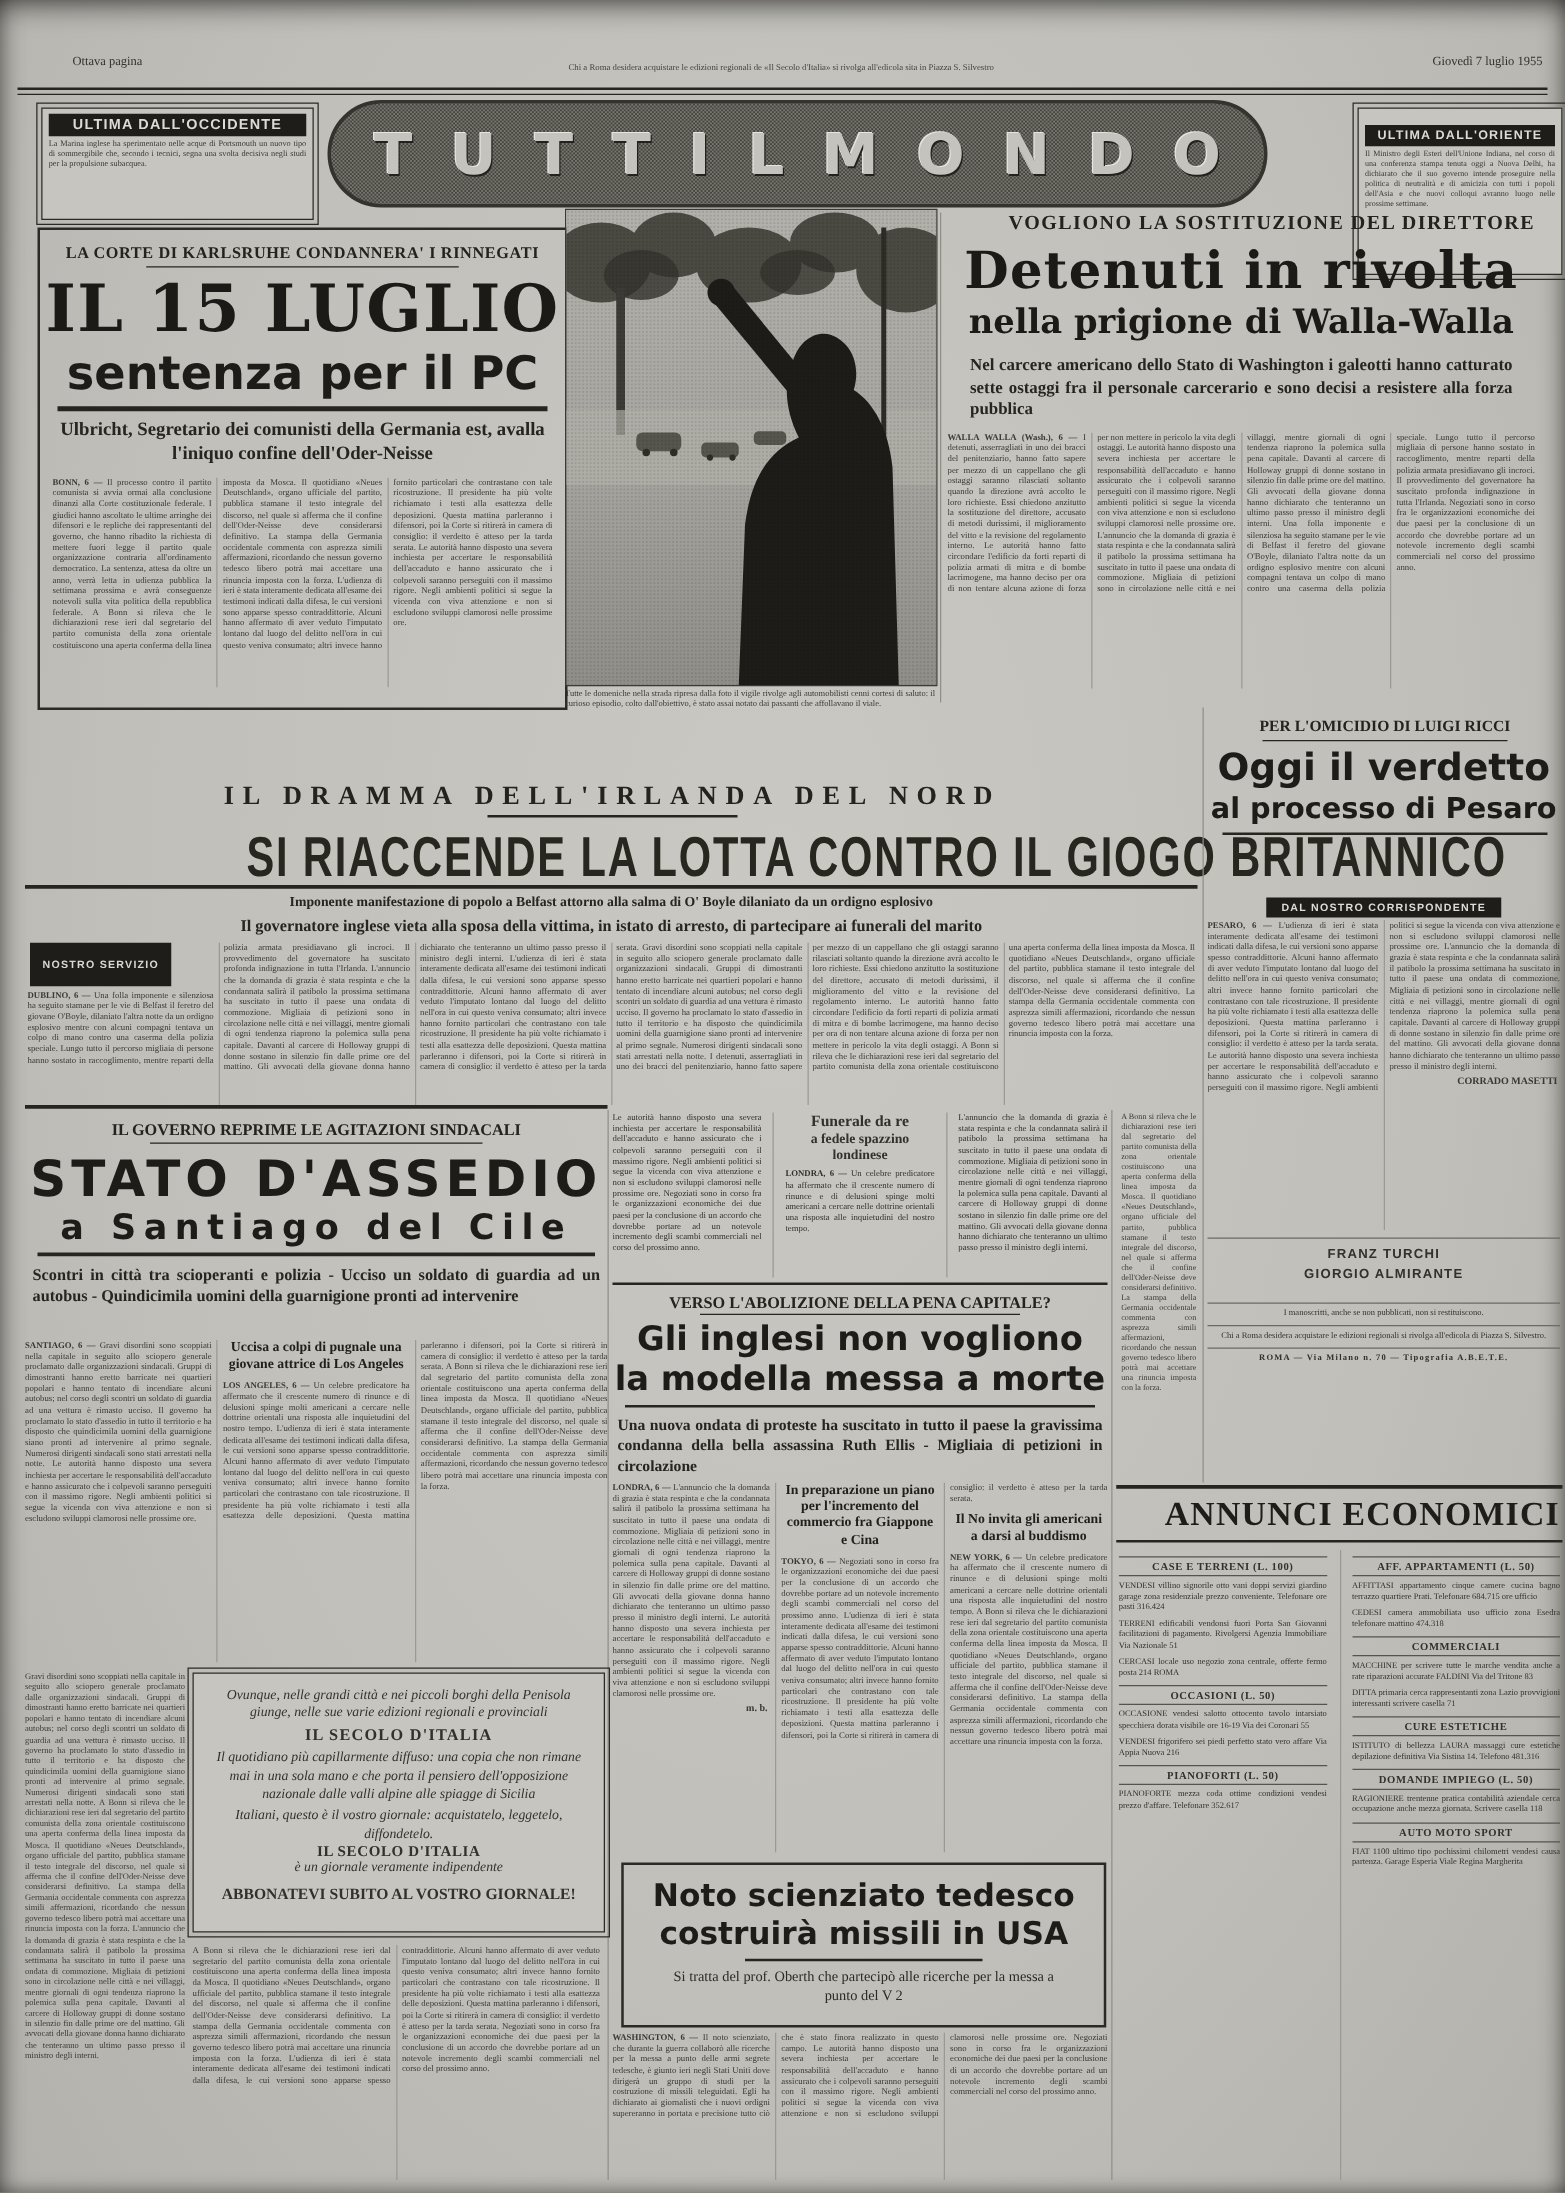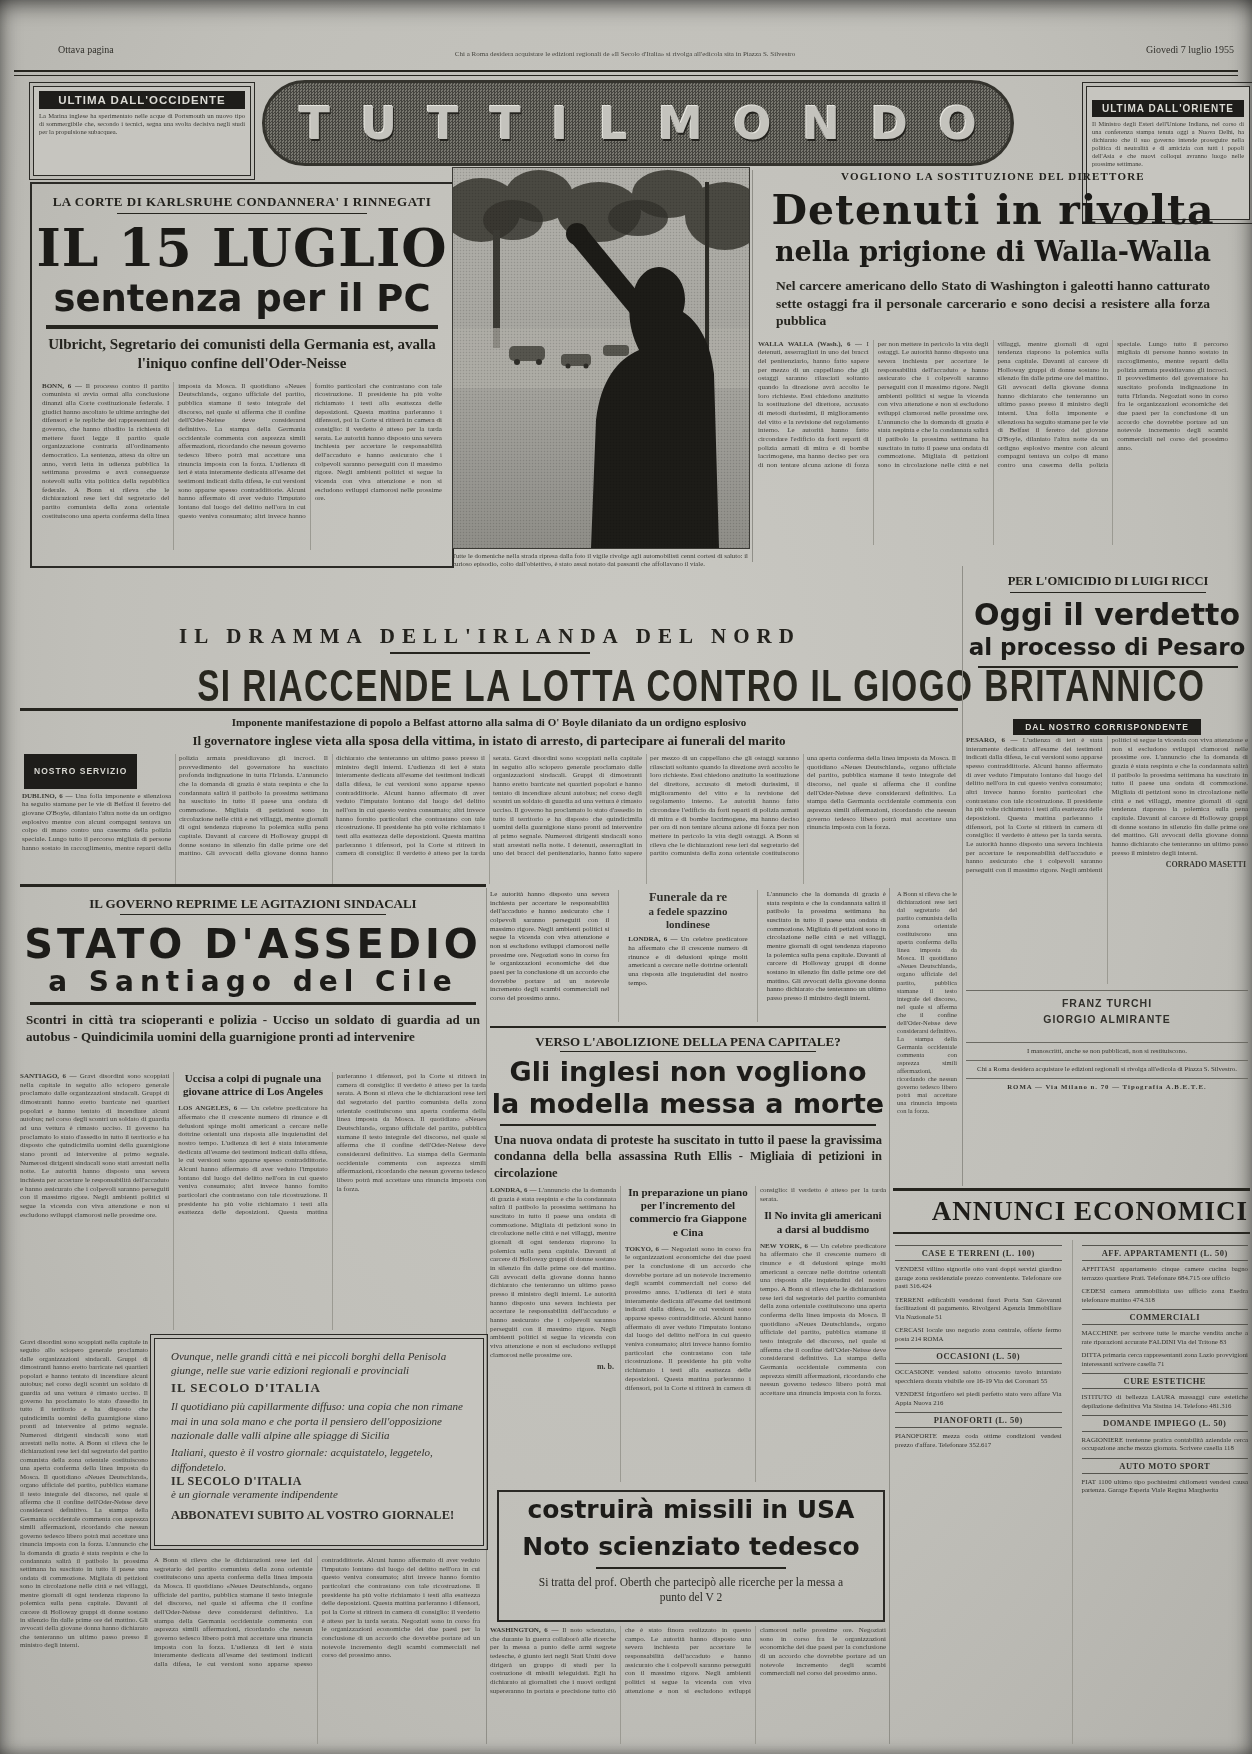--- a/index.html
+++ b/index.html
@@ -127,21 +127,21 @@
       <path d="M186,156 L118,74 L134,62 L198,140 Z" fill="#1d1c18"></path>
       <circle cx="124" cy="66" r="11" fill="#1d1c18"></circle>
       <rect width="296" height="380" fill="url(#ht)"></rect>
     </svg>
   </div>
   <div class="abs tiny" style="left:452px;top:552px;width:296px;height:34px;font-size:6.8px;">Tutte le domeniche nella strada ripresa dalla foto il vigile rivolge agli automobilisti cenni cortesi di saluto: il curioso episodio, colto dall'obiettivo, è stato assai notato dai passanti che affollavano il viale.</div>
 
   <div class="abs vrule" style="left:752px;top:170px;width:1px;height:392px;"></div>
 
   <div class="abs" style="left:758px;top:170px;width:470px;">
-    <div class="kicker" style="font-size:11px;letter-spacing:1.2px;">VOGLIONO LA SOSTITUZIONE DEL DIRETTORE</div>
+    <div class="kicker" style="font-size:16px;letter-spacing:1.2px;text-align:right;">VOGLIONO LA SOSTITUZIONE DEL DIRETTORE</div>
     <div class="h-serif" style="margin-top:8px;font-size:41px;letter-spacing:1px;">Detenuti in rivolta</div>
     <div class="h-serif" style="margin-top:7px;font-size:27px;">nella prigione di Walla-Walla</div>
     <div class="deck" style="margin-top:12px;font-size:13.5px;text-align:justify;padding:0 18px;line-height:1.3;">Nel carcere americano dello Stato di Washington i galeotti hanno catturato sette ostaggi fra il personale carcerario e sono decisi a resistere alla forza pubblica</div>
     <div class="cols" style="margin-top:10px;height:205px;column-count:4;">
       <span class="dl">WALLA WALLA (Wash.), 6 —</span>
       <span>I detenuti, asserragliati in uno dei bracci del penitenziario, hanno fatto sapere per mezzo di un cappellano che gli ostaggi saranno rilasciati soltanto quando la direzione avrà accolto le loro richieste. Essi chiedono anzitutto la sostituzione del direttore, accusato di metodi durissimi, il miglioramento del vitto e la revisione del regolamento interno. Le autorità hanno fatto circondare l'edificio da forti reparti di polizia armati di mitra e di bombe lacrimogene, ma hanno deciso per ora di non tentare alcuna azione di forza per non mettere in pericolo la vita degli ostaggi.</span>
       <span>Le autorità hanno disposto una severa inchiesta per accertare le responsabilità dell'accaduto e hanno assicurato che i colpevoli saranno perseguiti con il massimo rigore. Negli ambienti politici si segue la vicenda con viva attenzione e non si escludono sviluppi clamorosi nelle prossime ore.</span>
       <span>L'annuncio che la domanda di grazia è stata respinta e che la condannata salirà il patibolo la prossima settimana ha suscitato in tutto il paese una ondata di commozione. Migliaia di petizioni sono in circolazione nelle città e nei villaggi, mentre giornali di ogni tendenza riaprono la polemica sulla pena capitale. Davanti al carcere di Holloway gruppi di donne sostano in silenzio fin dalle prime ore del mattino. Gli avvocati della giovane donna hanno dichiarato che tenteranno un ultimo passo presso il ministro degli interni.</span>
       <span>Una folla imponente e silenziosa ha seguito stamane per le vie di Belfast il feretro del giovane O'Boyle, dilaniato l'altra notte da un ordigno esplosivo mentre con alcuni compagni tentava un colpo di mano contro una caserma della polizia speciale. Lungo tutto il percorso migliaia di persone hanno sostato in raccoglimento, mentre reparti della polizia armata presidiavano gli incroci. Il provvedimento del governatore ha suscitato profonda indignazione in tutta l'Irlanda.</span>
       <span>Negoziati sono in corso fra le organizzazioni economiche dei due paesi per la conclusione di un accordo che dovrebbe portare ad un notevole incremento degli scambi commerciali nel corso del prossimo anno.</span>
@@ -209,21 +209,21 @@
     <span>L'udienza di ieri è stata interamente dedicata all'esame dei testimoni indicati dalla difesa, le cui versioni sono apparse spesso contraddittorie. Alcuni hanno affermato di aver veduto l'imputato lontano dal luogo del delitto nell'ora in cui questo veniva consumato; altri invece hanno fornito particolari che contrastano con tale ricostruzione. Il presidente ha più volte richiamato i testi alla esattezza delle deposizioni. Questa mattina parleranno i difensori, poi la Corte si ritirerà in camera di consiglio: il verdetto è atteso per la tarda serata.</span>
     <span>A Bonn si rileva che le dichiarazioni rese ieri dal segretario del partito comunista della zona orientale costituiscono una aperta conferma della linea imposta da Mosca. Il quotidiano «Neues Deutschland», organo ufficiale del partito, pubblica stamane il testo integrale del discorso, nel quale si afferma che il confine dell'Oder-Neisse deve considerarsi definitivo. La stampa della Germania occidentale commenta con asprezza simili affermazioni, ricordando che nessun governo tedesco libero potrà mai accettare una rinuncia imposta con la forza.</span>
   </div>
 
   <div class="abs tiny" style="left:20px;top:1338px;width:128px;height:408px;font-size:6.8px;">
     <span>Gravi disordini sono scoppiati nella capitale in seguito allo sciopero generale proclamato dalle organizzazioni sindacali. Gruppi di dimostranti hanno eretto barricate nei quartieri popolari e hanno tentato di incendiare alcuni autobus; nel corso degli scontri un soldato di guardia ad una vettura è rimasto ucciso. Il governo ha proclamato lo stato d'assedio in tutto il territorio e ha disposto che quindicimila uomini della guarnigione siano pronti ad intervenire al primo segnale. Numerosi dirigenti sindacali sono stati arrestati nella notte.</span>
     <span>A Bonn si rileva che le dichiarazioni rese ieri dal segretario del partito comunista della zona orientale costituiscono una aperta conferma della linea imposta da Mosca. Il quotidiano «Neues Deutschland», organo ufficiale del partito, pubblica stamane il testo integrale del discorso, nel quale si afferma che il confine dell'Oder-Neisse deve considerarsi definitivo. La stampa della Germania occidentale commenta con asprezza simili affermazioni, ricordando che nessun governo tedesco libero potrà mai accettare una rinuncia imposta con la forza.</span>
     <span>L'annuncio che la domanda di grazia è stata respinta e che la condannata salirà il patibolo la prossima settimana ha suscitato in tutto il paese una ondata di commozione. Migliaia di petizioni sono in circolazione nelle città e nei villaggi, mentre giornali di ogni tendenza riaprono la polemica sulla pena capitale. Davanti al carcere di Holloway gruppi di donne sostano in silenzio fin dalle prime ore del mattino. Gli avvocati della giovane donna hanno dichiarato che tenteranno un ultimo passo presso il ministro degli interni.</span>
   </div>
 
-  <div class="abs dblbox" style="left:154px;top:1338px;width:296px;height:186px;padding:10px 16px;text-align:left;">
+  <div class="abs dblbox" style="left:154px;top:1338px;width:296px;height:186px;padding:10px 16px;text-align:center;">
     <div style="font:italic 11px/1.3 'Liberation Serif',serif;">Ovunque, nelle grandi città e nei piccoli borghi della Penisola giunge, nelle sue varie edizioni regionali e provinciali</div>
     <div style="font:bold 13px/1.3 'Liberation Serif',serif;letter-spacing:1px;margin:2px 0;">IL SECOLO D'ITALIA</div>
     <div style="font:italic 11px/1.3 'Liberation Serif',serif;margin-top:3px;">Il quotidiano più capillarmente diffuso: una copia che non rimane mai in una sola mano e che porta il pensiero dell'opposizione nazionale dalle valli alpine alle spiagge di Sicilia</div>
     <div style="font:italic 11px/1.3 'Liberation Serif',serif;margin-top:3px;">Italiani, questo è il vostro giornale: acquistatelo, leggetelo, diffondetelo.</div>
     <div style="font:bold 12px/1.2 'Liberation Serif',serif;letter-spacing:.5px;">IL SECOLO D'ITALIA</div>
     <div style="font:italic 11px/1.2 'Liberation Serif',serif;">è un giornale veramente indipendente</div>
     <div style="font:bold 12.5px/1.2 'Liberation Serif',serif;margin-top:6px;">ABBONATEVI SUBITO AL VOSTRO GIORNALE!</div>
   </div>
 
   <div class="abs cols" style="left:154px;top:1556px;width:326px;height:188px;column-count:2;">
@@ -248,22 +248,22 @@
     <span class="dl">TOKYO, 6 —</span>
     <span>Negoziati sono in corso fra le organizzazioni economiche dei due paesi per la conclusione di un accordo che dovrebbe portare ad un notevole incremento degli scambi commerciali nel corso del prossimo anno.</span>
     <span>L'udienza di ieri è stata interamente dedicata all'esame dei testimoni indicati dalla difesa, le cui versioni sono apparse spesso contraddittorie. Alcuni hanno affermato di aver veduto l'imputato lontano dal luogo del delitto nell'ora in cui questo veniva consumato; altri invece hanno fornito particolari che contrastano con tale ricostruzione. Il presidente ha più volte richiamato i testi alla esattezza delle deposizioni. Questa mattina parleranno i difensori, poi la Corte si ritirerà in camera di consiglio: il verdetto è atteso per la tarda serata.</span>
     <span class="inh">Il No invita gli americani a darsi al buddismo</span>
     <span class="dl">NEW YORK, 6 —</span>
     <span>Un celebre predicatore ha affermato che il crescente numero di rinunce e di delusioni spinge molti americani a cercare nelle dottrine orientali una risposta alle inquietudini del nostro tempo.</span>
     <span>A Bonn si rileva che le dichiarazioni rese ieri dal segretario del partito comunista della zona orientale costituiscono una aperta conferma della linea imposta da Mosca. Il quotidiano «Neues Deutschland», organo ufficiale del partito, pubblica stamane il testo integrale del discorso, nel quale si afferma che il confine dell'Oder-Neisse deve considerarsi definitivo. La stampa della Germania occidentale commenta con asprezza simili affermazioni, ricordando che nessun governo tedesco libero potrà mai accettare una rinuncia imposta con la forza.</span>
   </div>
 
   <div class="abs" style="left:497px;top:1490px;width:384px;height:128px;border:2px solid #2b2a26;">
+    <div class="h-sans" style="margin-top:12px;font-size:25px;">Noto scienziato tedesco</div>
     <div class="h-sans" style="margin-top:5px;font-size:25px;">costruirà missili in USA</div>
-    <div class="h-sans" style="margin-top:12px;font-size:25px;">Noto scienziato tedesco</div>
     <div class="rule" style="width:190px;height:2px;margin:8px auto 6px;"></div>
     <div style="font-size:11.5px;text-align:center;line-height:1.3;padding:0 30px;color:#2b2a25;">Si tratta del prof. Oberth che partecipò alle ricerche per la messa a punto del V 2</div>
   </div>
   <div class="abs cols" style="left:490px;top:1626px;width:396px;height:118px;column-count:3;">
     <span class="dl">WASHINGTON, 6 —</span>
     <span>Il noto scienziato, che durante la guerra collaborò alle ricerche per la messa a punto delle armi segrete tedesche, è giunto ieri negli Stati Uniti dove dirigerà un gruppo di studi per la costruzione di missili teleguidati. Egli ha dichiarato ai giornalisti che i nuovi ordigni supereranno in portata e precisione tutto ciò che è stato finora realizzato in questo campo.</span>
     <span>Le autorità hanno disposto una severa inchiesta per accertare le responsabilità dell'accaduto e hanno assicurato che i colpevoli saranno perseguiti con il massimo rigore. Negli ambienti politici si segue la vicenda con viva attenzione e non si escludono sviluppi clamorosi nelle prossime ore.</span>
     <span>Negoziati sono in corso fra le organizzazioni economiche dei due paesi per la conclusione di un accordo che dovrebbe portare ad un notevole incremento degli scambi commerciali nel corso del prossimo anno.</span>
   </div>
 

